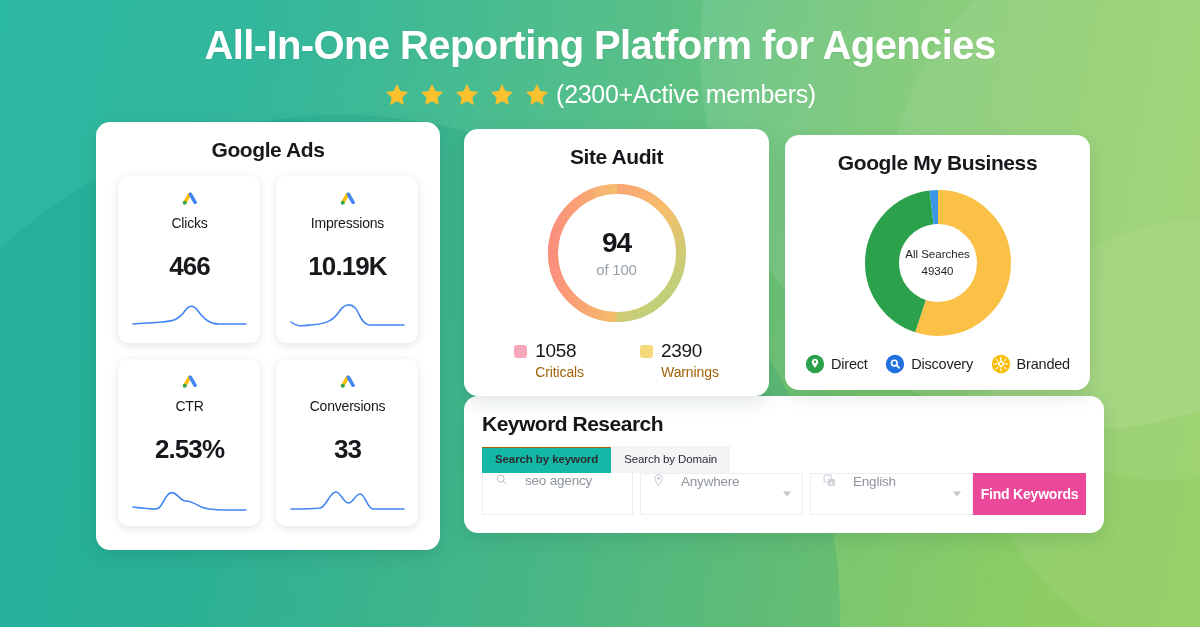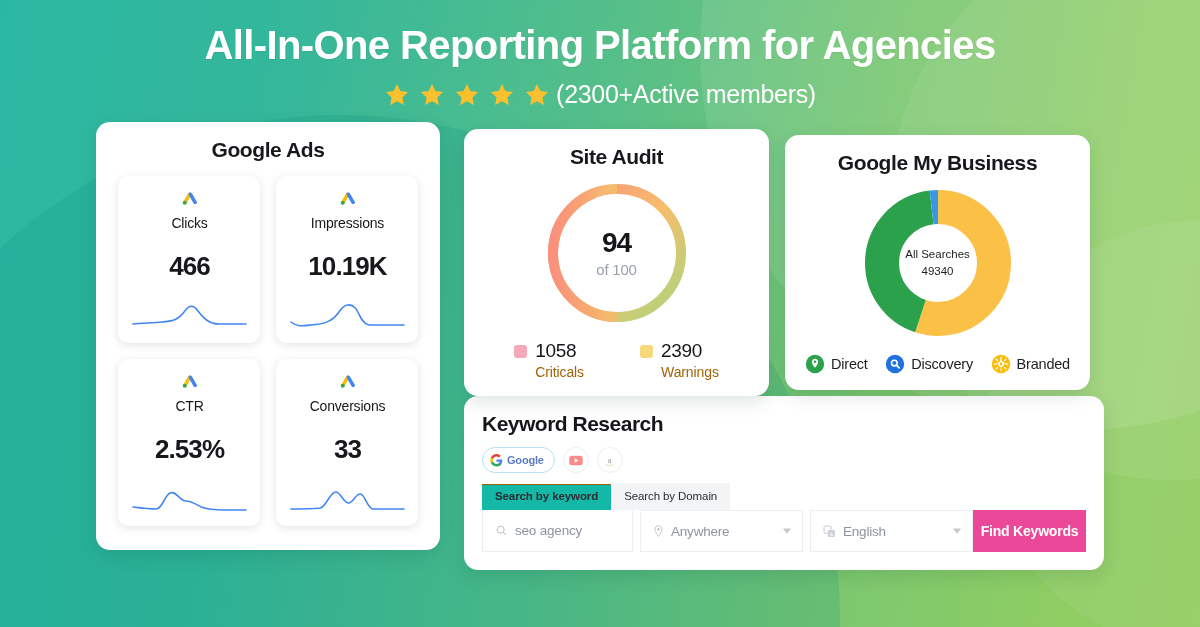--- a/index.html
+++ b/index.html
@@ -227,21 +227,21 @@
     border-top: 1px solid #a16207;
     background: #14b8a6;
     font-weight: 600;
     padding-top: 5px;
   }
   .tab.inactive { background: #f2f4f6; }
   .search-row { display: flex; align-items: stretch; height: 42px; }
   .sr-field {
     background: #ffffff;
     border: 1px solid #eceef1;
-    display: flex; align-items: center; gap: 7px;
+    display: flex; gap: 17px;
     padding: 0 12px;
     font-size: 13.5px;
     color: #8e949d;
     letter-spacing: -0.2px;
   }
   .sr-keyword { flex: 1 1 auto; border-top: none; }
   .sr-select { width: 163px; flex: 0 0 163px; margin-left: 7px; justify-content: flex-start; position: relative; }
   .sr-select .caret {
     position: absolute; right: 11px; top: 50%;
     width: 0; height: 0;
@@ -481,43 +481,20 @@
               <span class="gl-txt">Branded</span>
             </div>
           </div>
         </div>
 
       </div>
 
       <div class="card kw-card">
         <div class="kw-title">Keyword Research</div>
 
-        <div class="engine-row">
-          <div class="engine-pill">
-            <svg width="13" height="13" viewBox="0 0 24 24">
-              <path fill="#4285f4" d="M22.6 12.2c0-.8-.1-1.5-.2-2.2H12v4.3h6c-.3 1.4-1.1 2.6-2.3 3.4v2.9h3.7c2.2-2 3.2-4.9 3.2-8.4z"></path>
-              <path fill="#34a853" d="M12 23c3.1 0 5.7-1 7.6-2.8l-3.7-2.9c-1 .7-2.3 1.1-3.9 1.1-3 0-5.5-2-6.4-4.7H1.8v3C3.7 20.5 7.6 23 12 23z"></path>
-              <path fill="#fbbc04" d="M5.6 13.7c-.2-.7-.4-1.4-.4-2.2s.1-1.5.4-2.2v-3H1.8C1 7.9.6 9.6.6 11.5s.4 3.6 1.2 5.2l3.8-3z"></path>
-              <path fill="#ea4335" d="M12 4.6c1.7 0 3.2.6 4.4 1.7l3.3-3.3C17.7 1.1 15.1 0 12 0 7.6 0 3.7 2.5 1.8 6.3l3.8 3C6.5 6.6 9 4.6 12 4.6z"></path>
-            </svg>
-            <span class="glabel">Google</span>
-          </div>
-          <div class="engine-circ">
-            <svg width="14" height="11" viewBox="0 0 24 17">
-              <rect x="0.5" y="0.5" width="23" height="16" rx="4.5" fill="#f98b8b"></rect>
-              <path d="M9.6 4.6 16 8.5l-6.4 3.9z" fill="#ffffff"></path>
-            </svg>
-          </div>
-          <div class="engine-circ">
-            <svg width="13" height="13" viewBox="0 0 24 24">
-              <text x="12" y="17" text-anchor="middle" font-family="Liberation Serif, serif" font-size="17" fill="#9a9a9a">a</text>
-              <path d="M4 19.5c4.4 2.4 11.6 2.4 16 0" stroke="#c9a227" stroke-width="1.2" fill="none" opacity="0.55"></path>
-            </svg>
-          </div>
-        </div>
 
         <div class="tabs-row">
           <div class="tab active">Search by keyword</div>
           <div class="tab inactive">Search by Domain</div>
         </div>
 
         <div class="search-row">
           <div class="sr-field sr-keyword">
             <svg width="13" height="13" viewBox="0 0 24 24">
               <circle cx="10.5" cy="10.5" r="6.5" fill="none" stroke="#b9bec6" stroke-width="1.8"></circle>

